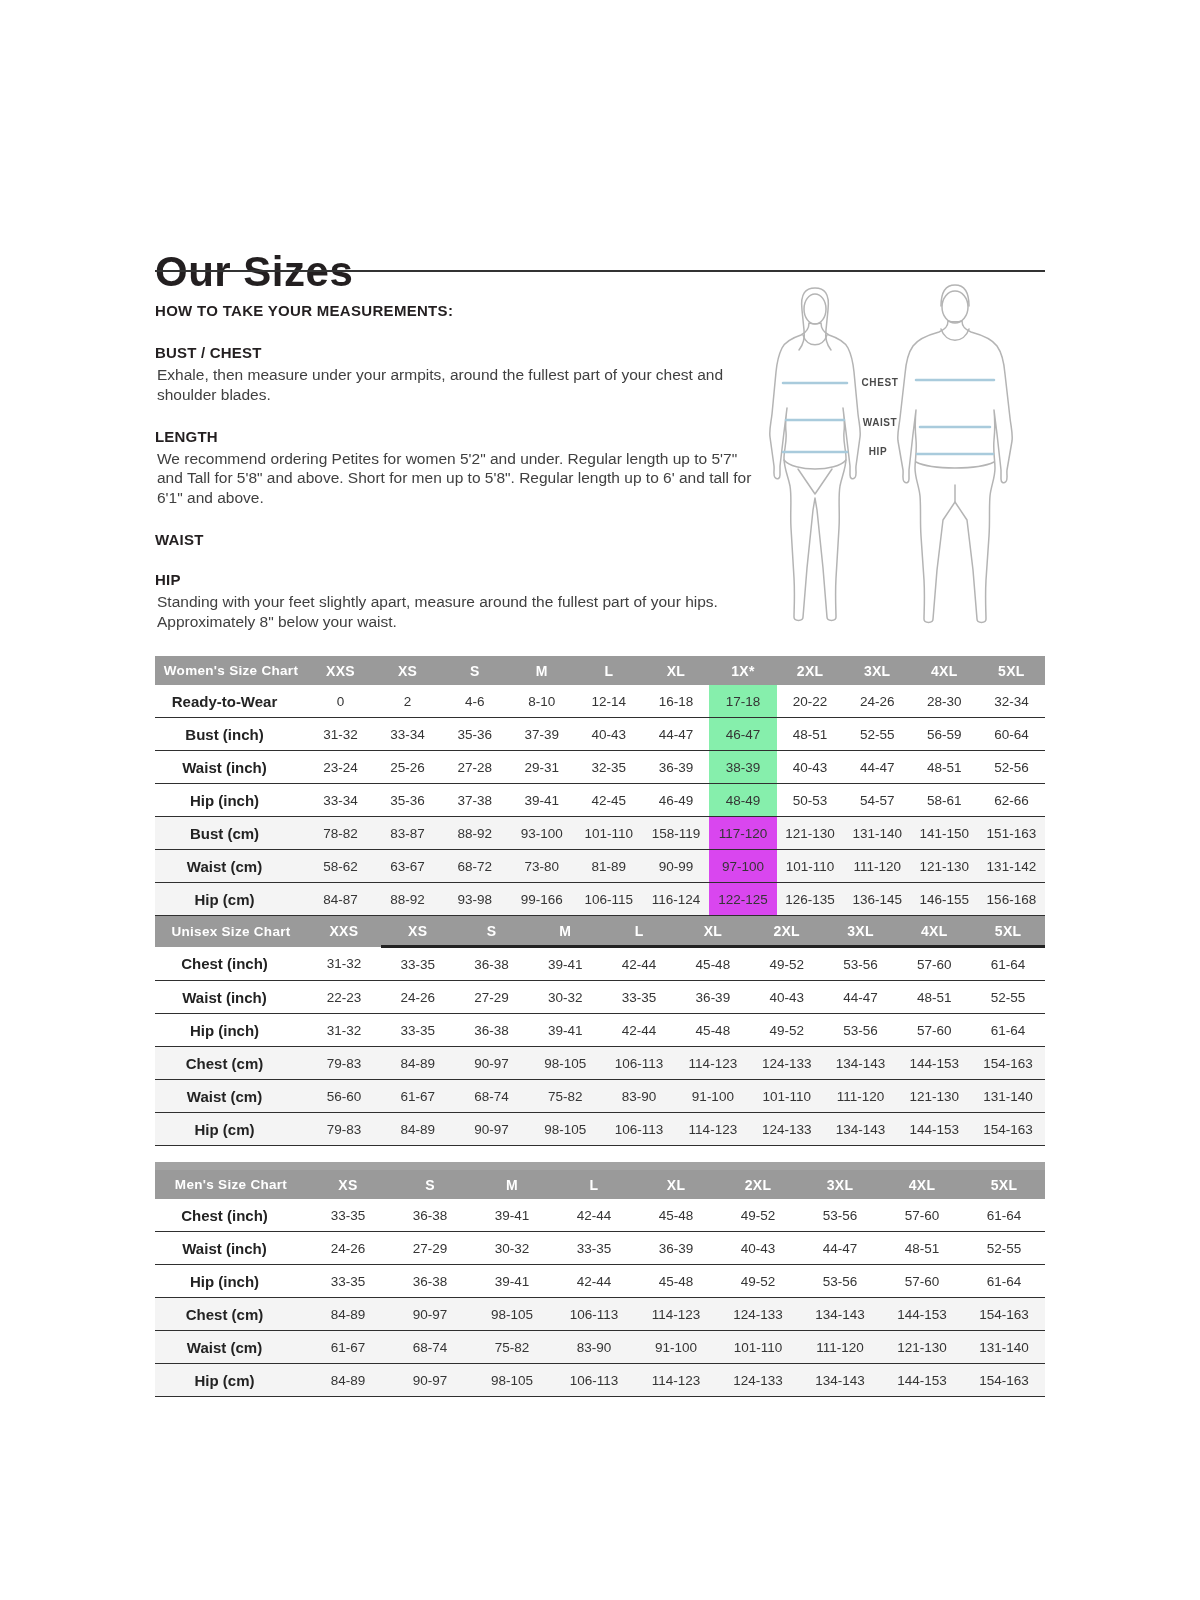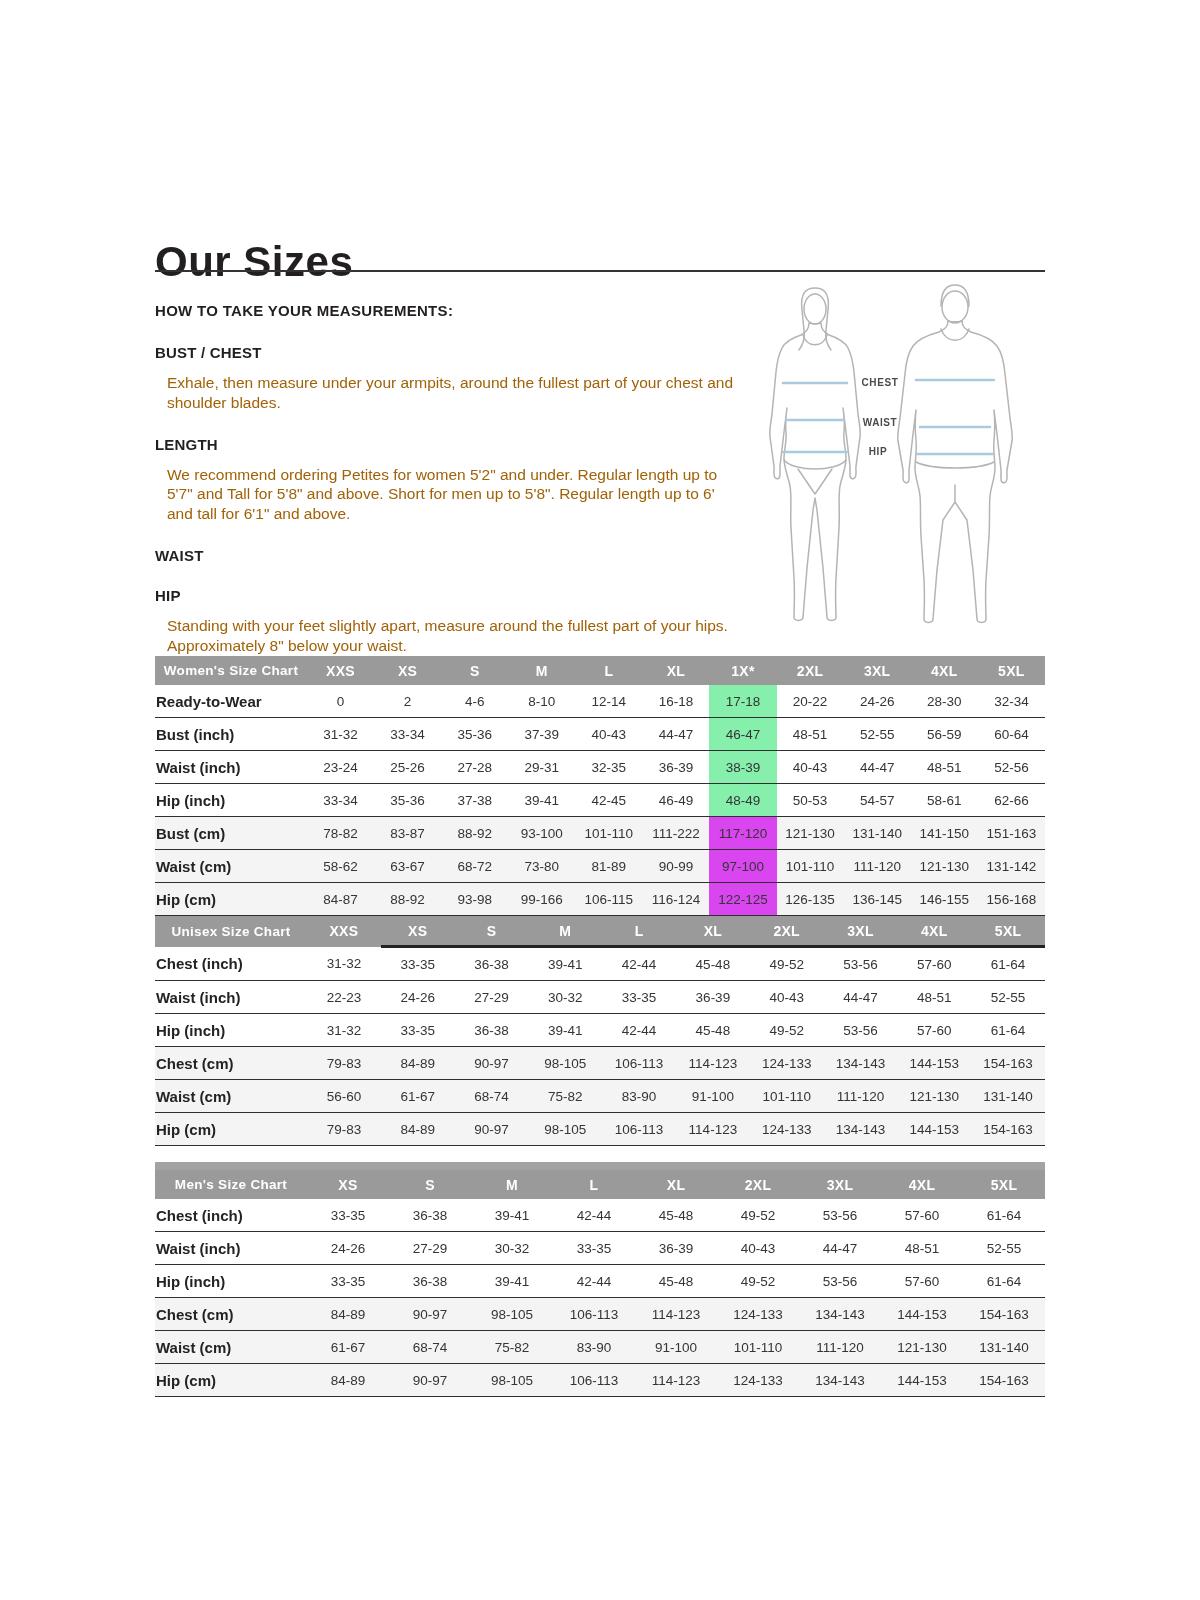--- a/index.html
+++ b/index.html
@@ -1,41 +1,41 @@
 <!DOCTYPE html>
 <html><head>
 <meta charset="utf-8">
 <style>
   html,body{margin:0;padding:0;background:#fff;}
   body{width:1200px;height:1600px;font-family:"Liberation Sans",sans-serif;color:#2f2f2f;position:relative;}
   .page{position:absolute;inset:0;}
 
-  .title{position:absolute;left:155px;top:210px;font-size:42px;font-weight:800;color:#231f20;letter-spacing:.5px;}
+  .title{position:absolute;left:155px;top:220px;font-size:42px;font-weight:800;color:#231f20;letter-spacing:.5px;}
   .title-rule{position:absolute;left:155px;top:270px;width:890px;border:none;border-top:2px solid #333;margin:0;}
 
   .howto{position:absolute;left:155px;top:302px;font-size:15px;font-weight:800;color:#231f20;letter-spacing:.3px;}
 
   .instructions{position:absolute;left:155px;top:344px;width:600px;}
   .m-section{margin-bottom:23px;}
   .m-section h3{margin:0 0 4px 0;font-size:15px;font-weight:800;color:#231f20;letter-spacing:.2px;}
-  .m-section p{margin:12px;font-size:15.5px;line-height:1.28;color:#a16207;}
+  .m-section p{margin:2px;font-size:15.5px;line-height:1.28;color:#404040;}
 
   .figures{position:absolute;left:740px;top:280px;width:300px;height:350px;}
   .fig-label{font-size:10px;font-weight:700;fill:#4a4a4a;letter-spacing:.6px;}
 
   .table-wrap{position:absolute;left:155px;width:890px;}
   #womens{top:656px;}
   #unisex{top:916px;}
   #mens{top:1162px;}
 
   table.size-table{width:890px;border-collapse:collapse;table-layout:fixed;}
   table.size-table thead th{background:#9a9a9a;color:#fff;height:27px;font-size:14px;font-weight:700;text-align:center;vertical-align:middle;letter-spacing:.3px;}
   table.size-table thead th.table-title{font-weight:700;font-size:13.5px;text-align:center;width:150px;}
   table.size-table tbody tr{border-bottom:1.6px solid #2f2f2f;}
-  table.size-table tbody th{height:30px;text-align:left;padding-right:14px;font-size:15px;font-weight:800;color:#232323;white-space:nowrap;}
+  table.size-table tbody th{height:30px;text-align:center;padding-right:14px;font-size:15px;font-weight:800;color:#232323;white-space:nowrap;}
   table.size-table tbody td{height:30px;text-align:center;vertical-align:middle;font-size:13.5px;color:#353535;}
   table.size-table tbody tr.shaded td,
   table.size-table tbody tr.shaded th{background:#f4f4f4;}
   table.size-table tbody td.hl{background:#86efac;}
   table.size-table tbody tr.shaded td.hl{background:#d946ef;}
   #unisex table thead th:nth-child(n+3){border-bottom:3px solid #222;}
   #mens table{border-top:8px solid #a3a3a3;}
   .footnote{margin-top:7px;text-align:right;font-size:11.5px;color:#3b3b3b;}
 </style>
 </head>
@@ -174,21 +174,21 @@
               <td>58-61</td>
               <td>62-66</td>
             </tr>
             <tr class="shaded">
               <th>Bust (cm)</th>
               <td>78-82</td>
               <td>83-87</td>
               <td>88-92</td>
               <td>93-100</td>
               <td>101-110</td>
-              <td>111-222</td>
+              <td>158-119</td>
               <td class="hl">117-120</td>
               <td>121-130</td>
               <td>131-140</td>
               <td>141-150</td>
               <td>151-163</td>
             </tr>
             <tr class="shaded">
               <th>Waist (cm)</th>
               <td>58-62</td>
               <td>63-67</td>

